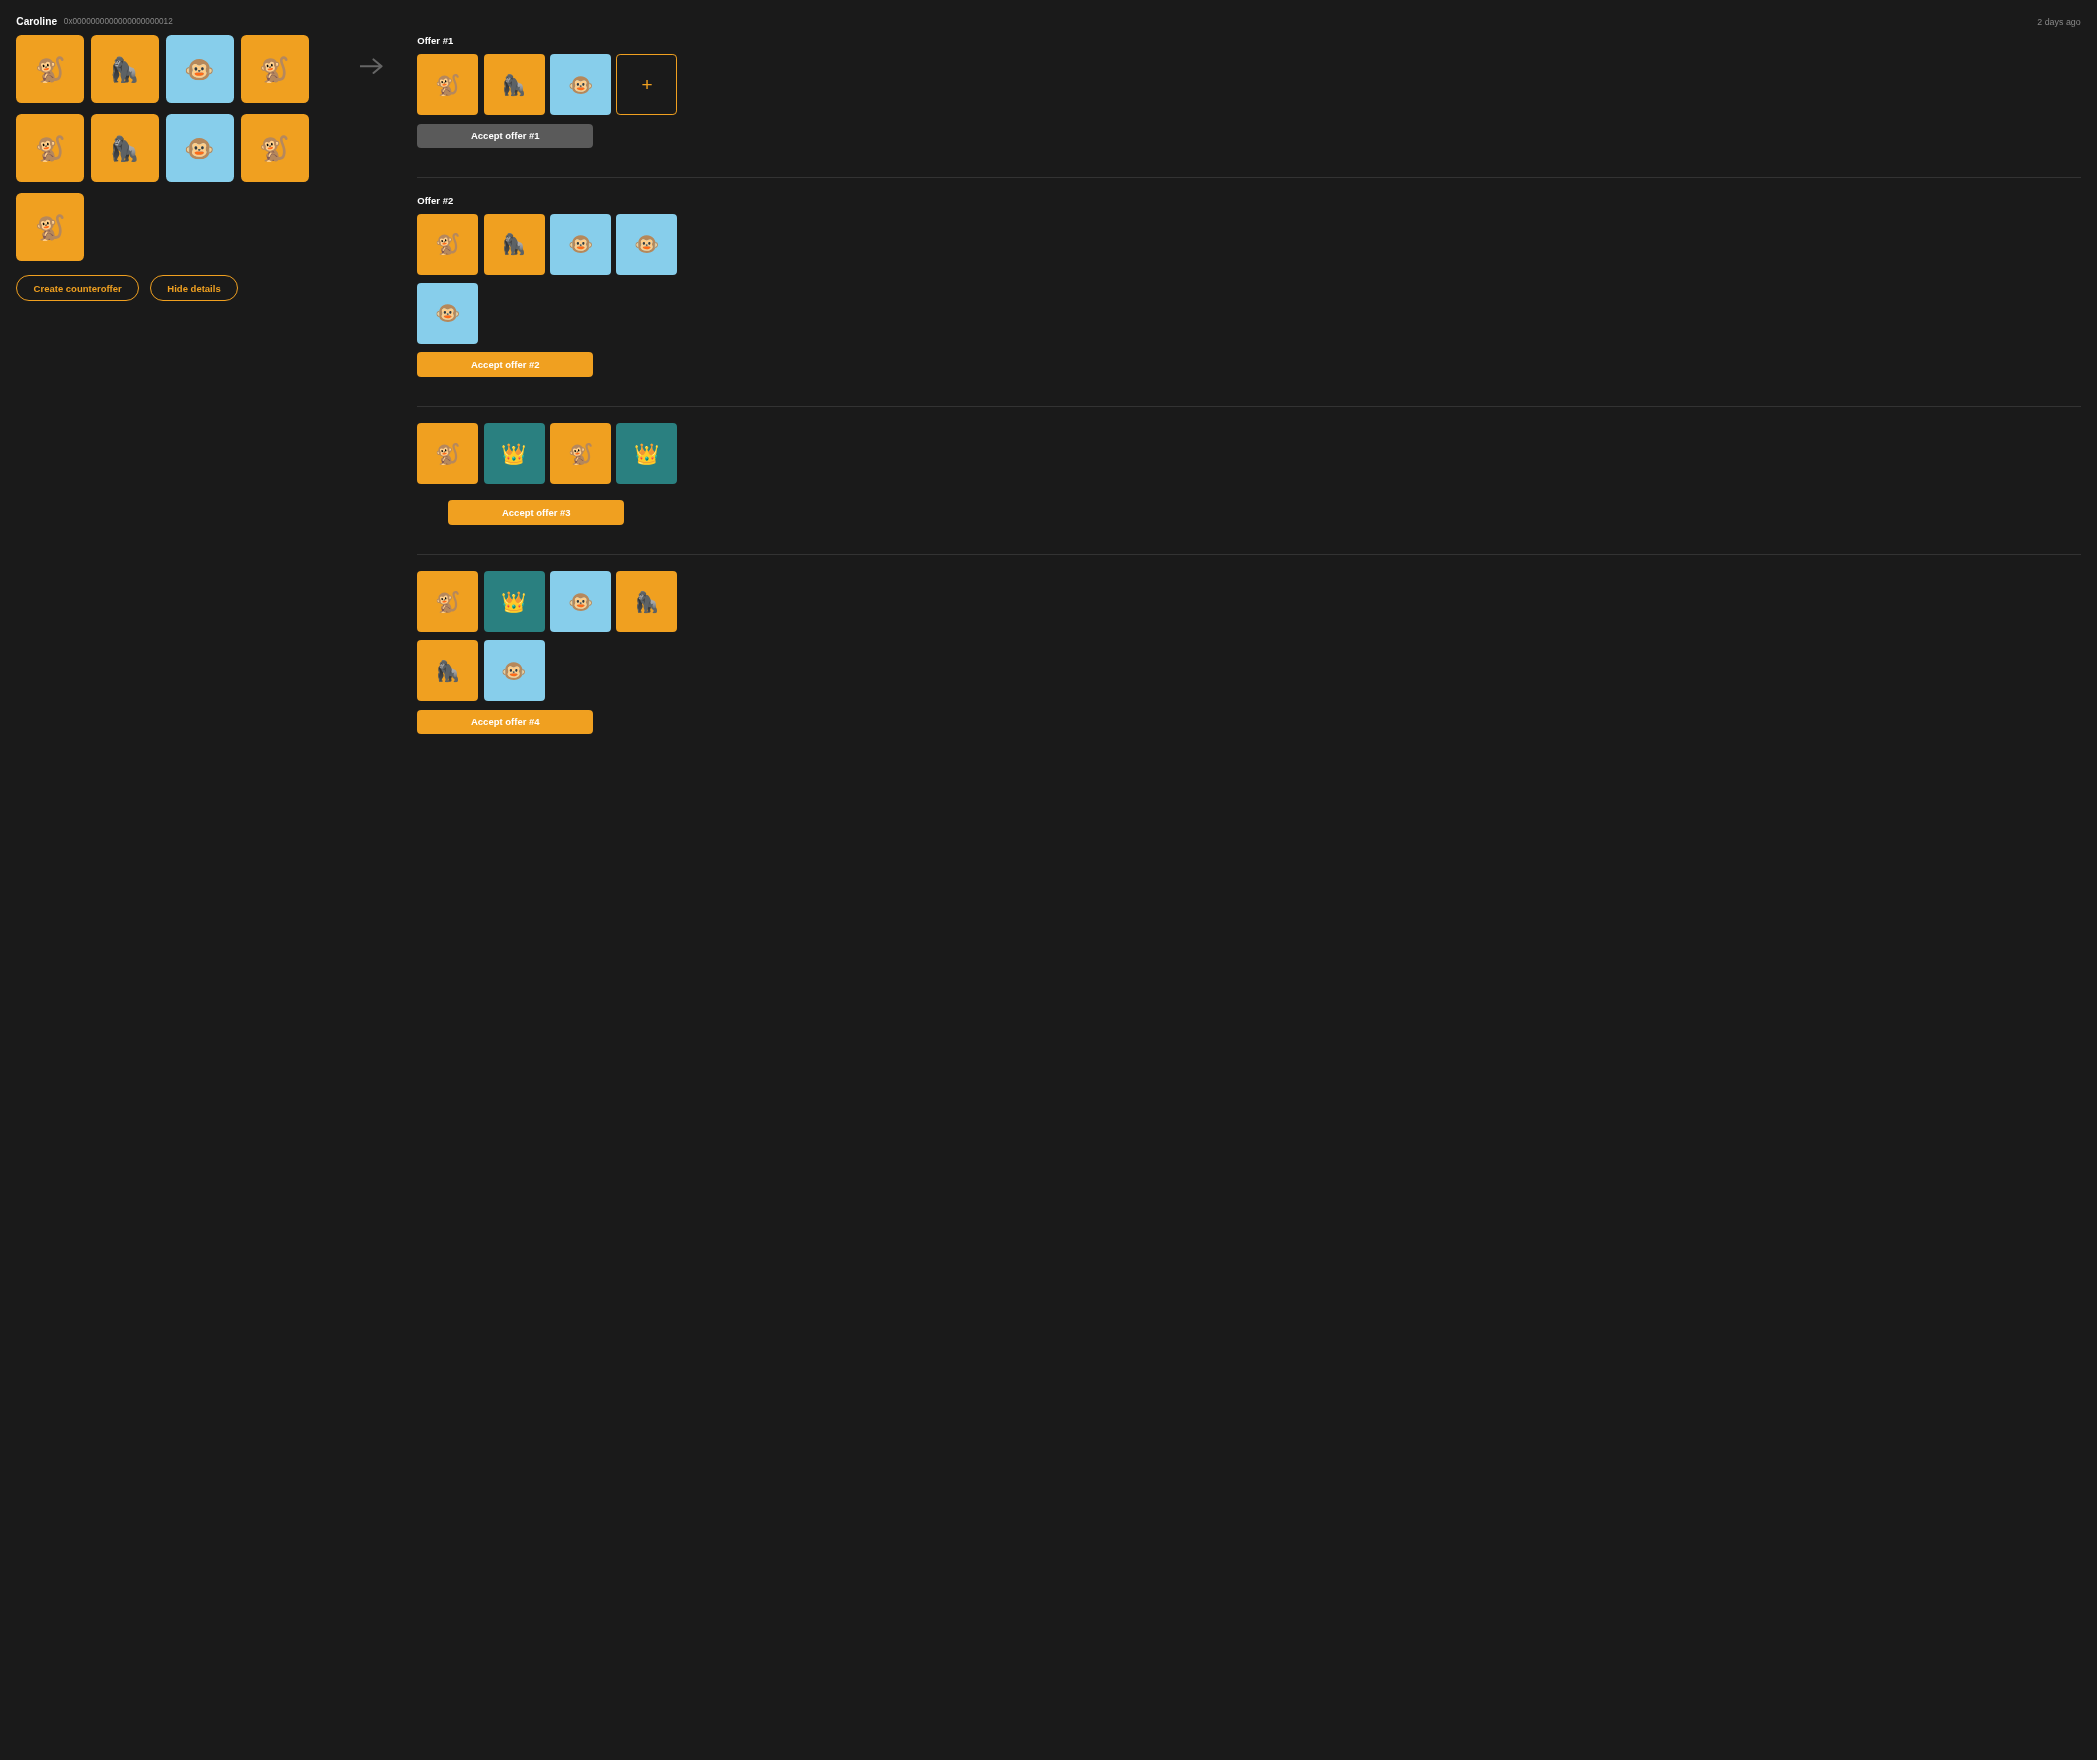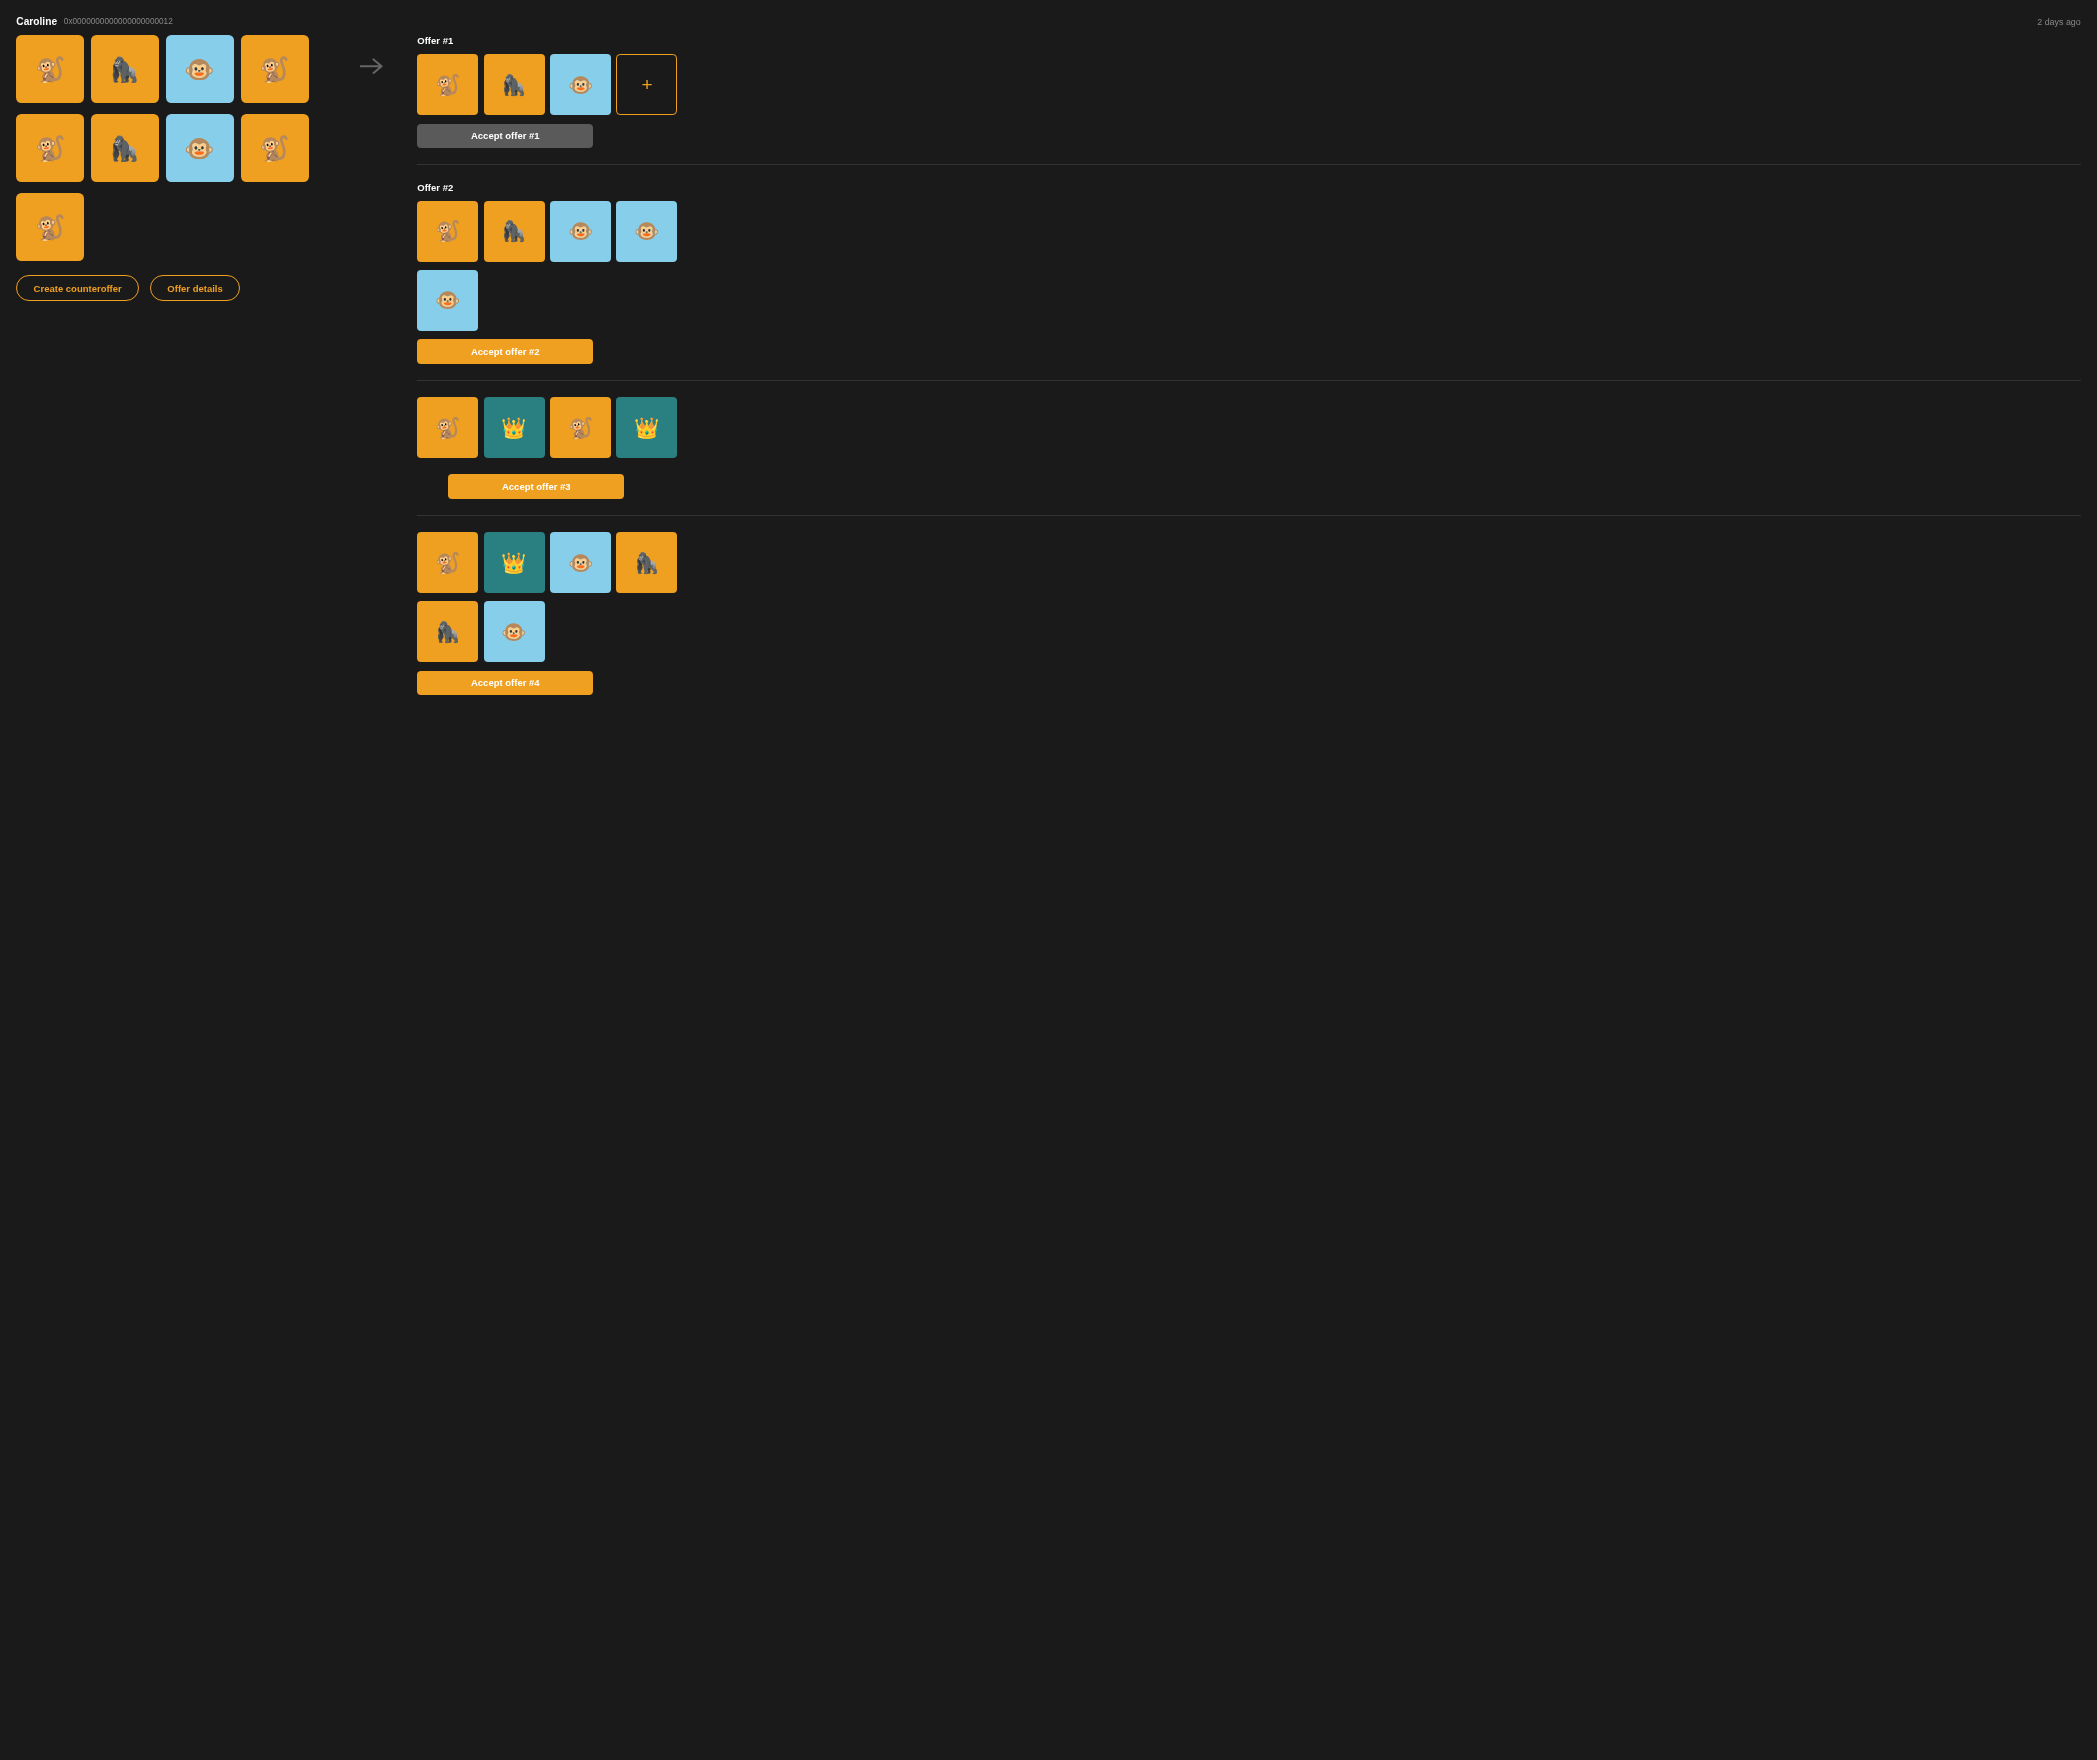--- a/index.html
+++ b/index.html
@@ -78,21 +78,21 @@
       flex: 0 0 34px;
       justify-content: center;
     }
 
     .right-panel {
       flex: 1;
     }
 
     .offer-section {
       margin-bottom: 16.3px;
-      padding-bottom: 16px;
+      padding-bottom: 29px;
       border-bottom: 0.7px solid #333;
     }
 
     .offer-section:last-child {
       border-bottom: none;
     }
 
     .offer-title {
       font-size: 9.5px;
       font-weight: 600;
@@ -233,21 +233,21 @@
     </div>
 
     <div class="nft-grid">
       <div class="nft-card orange-bg">
         <div class="ape-img">🐒</div>
       </div>
     </div>
 
     <div class="action-buttons">
       <button class="action-btn">Create counteroffer</button>
-      <button class="action-btn">Offer details</button>
+      <button class="action-btn">Hide details</button>
     </div>
   </div>
 
   <div class="arrow-container">
     <svg width="27" height="20.4" viewBox="0 0 40 30">
       <path d="M0 15 L28 15 M20 5 L32 15 L20 25" stroke="#666" stroke-width="3" fill="none" stroke-linecap="round" stroke-linejoin="round"></path>
     </svg>
   </div>
 
   <div class="right-panel">

